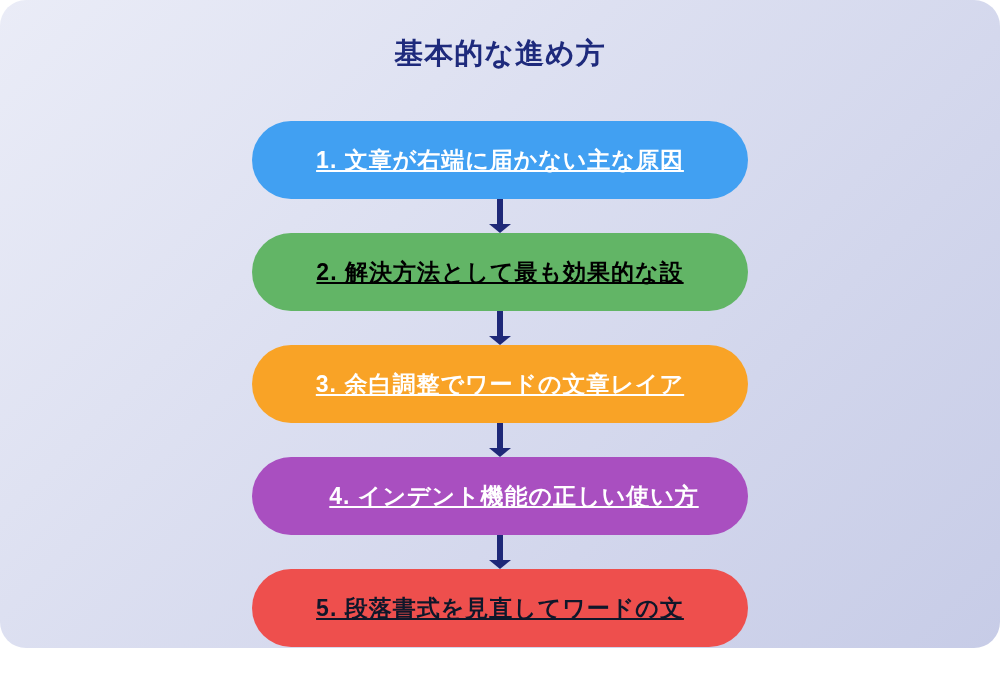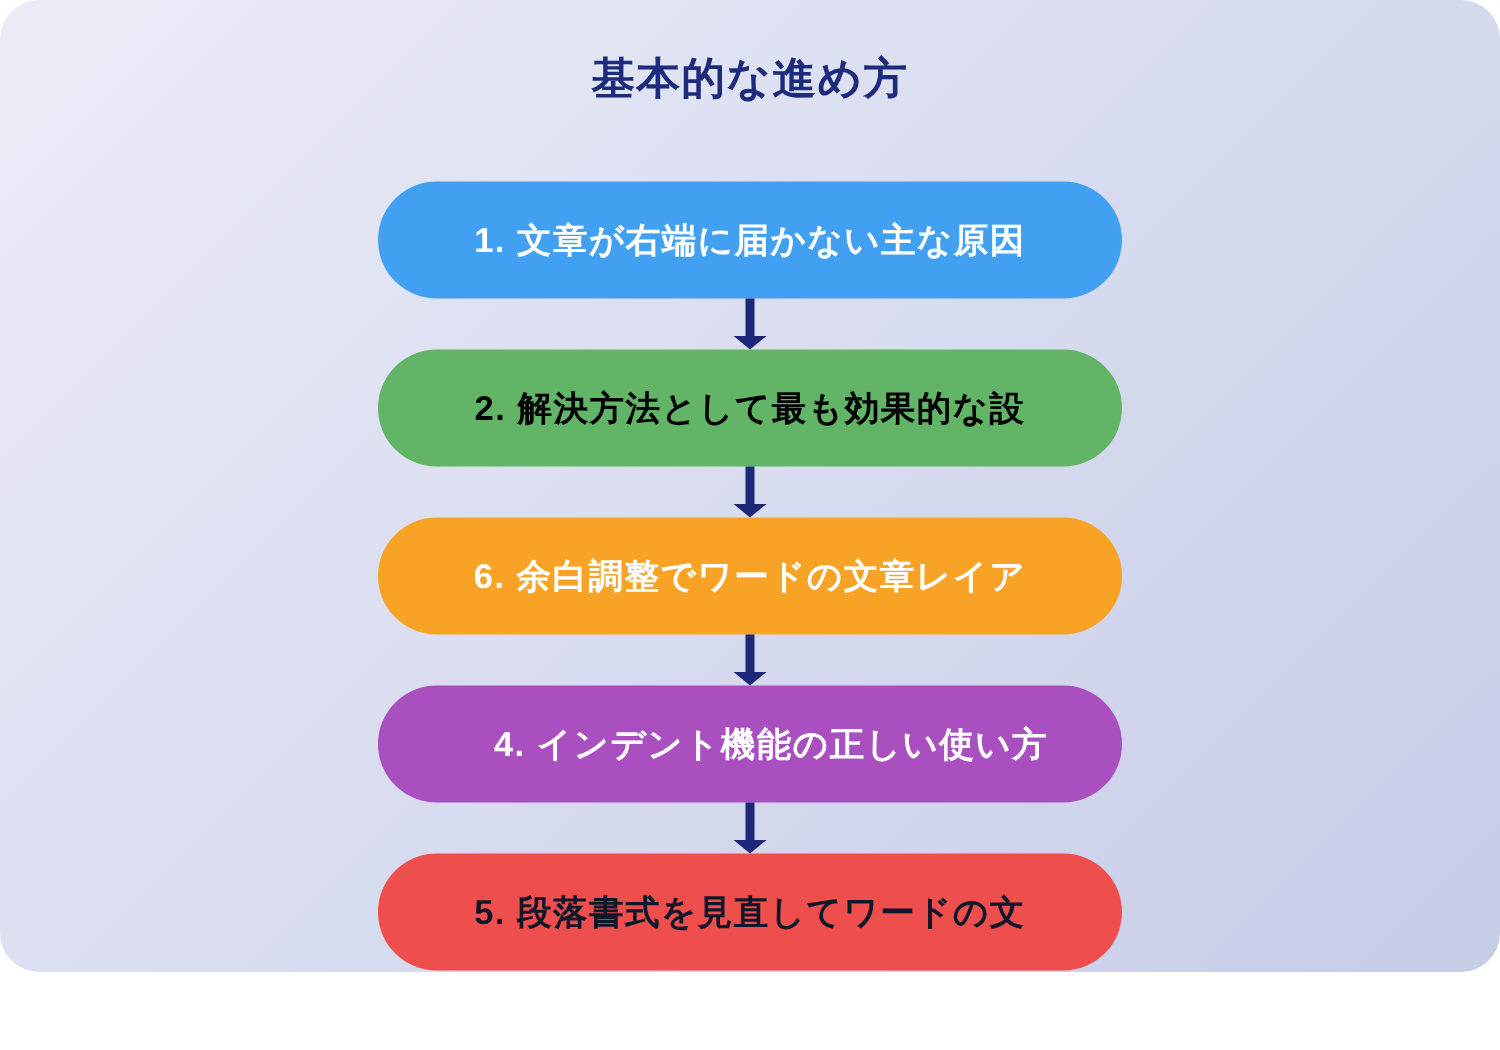--- a/index.html
+++ b/index.html
@@ -39,20 +39,21 @@
     align-items: center;
     justify-content: center;
     box-sizing: border-box;
   }
   .step-label {
     color: #ffffff;
     font-size: 23px;
     font-weight: bold;
     letter-spacing: 1px;
     white-space: nowrap;
+    text-decoration: underline;
   }
   .arrow {
     height: 34px;
     display: flex;
     flex-direction: column;
     align-items: center;
     justify-content: flex-start;
   }
   .arrow-line {
     width: 6px;
@@ -85,21 +86,21 @@
   <div class="step-box" style="background: rgb(98, 181, 102);">
     <span class="step-label" style="color: #000000;">2. 解決方法として最も効果的な設</span>
   </div>
 
   <div class="arrow">
     <div class="arrow-line" style="background: rgb(30, 40, 120);"></div>
     <div class="arrow-head" style="border-top-color: rgb(30, 40, 120);"></div>
   </div>
 
   <div class="step-box" style="background: rgb(249, 163, 38);">
-    <span class="step-label" style="color: rgb(255, 255, 255);">6. 余白調整でワードの文章レイア</span>
+    <span class="step-label" style="color: rgb(255, 255, 255);">3. 余白調整でワードの文章レイア</span>
   </div>
 
   <div class="arrow">
     <div class="arrow-line" style="background: rgb(30, 40, 120);"></div>
     <div class="arrow-head" style="border-top-color: rgb(30, 40, 120);"></div>
   </div>
 
   <div class="step-box" style="background: rgb(169, 79, 192);">
     <span class="step-label" style="color: rgb(255, 255, 255); margin-left: 28px;">4. インデント機能の正しい使い方</span>
   </div>

